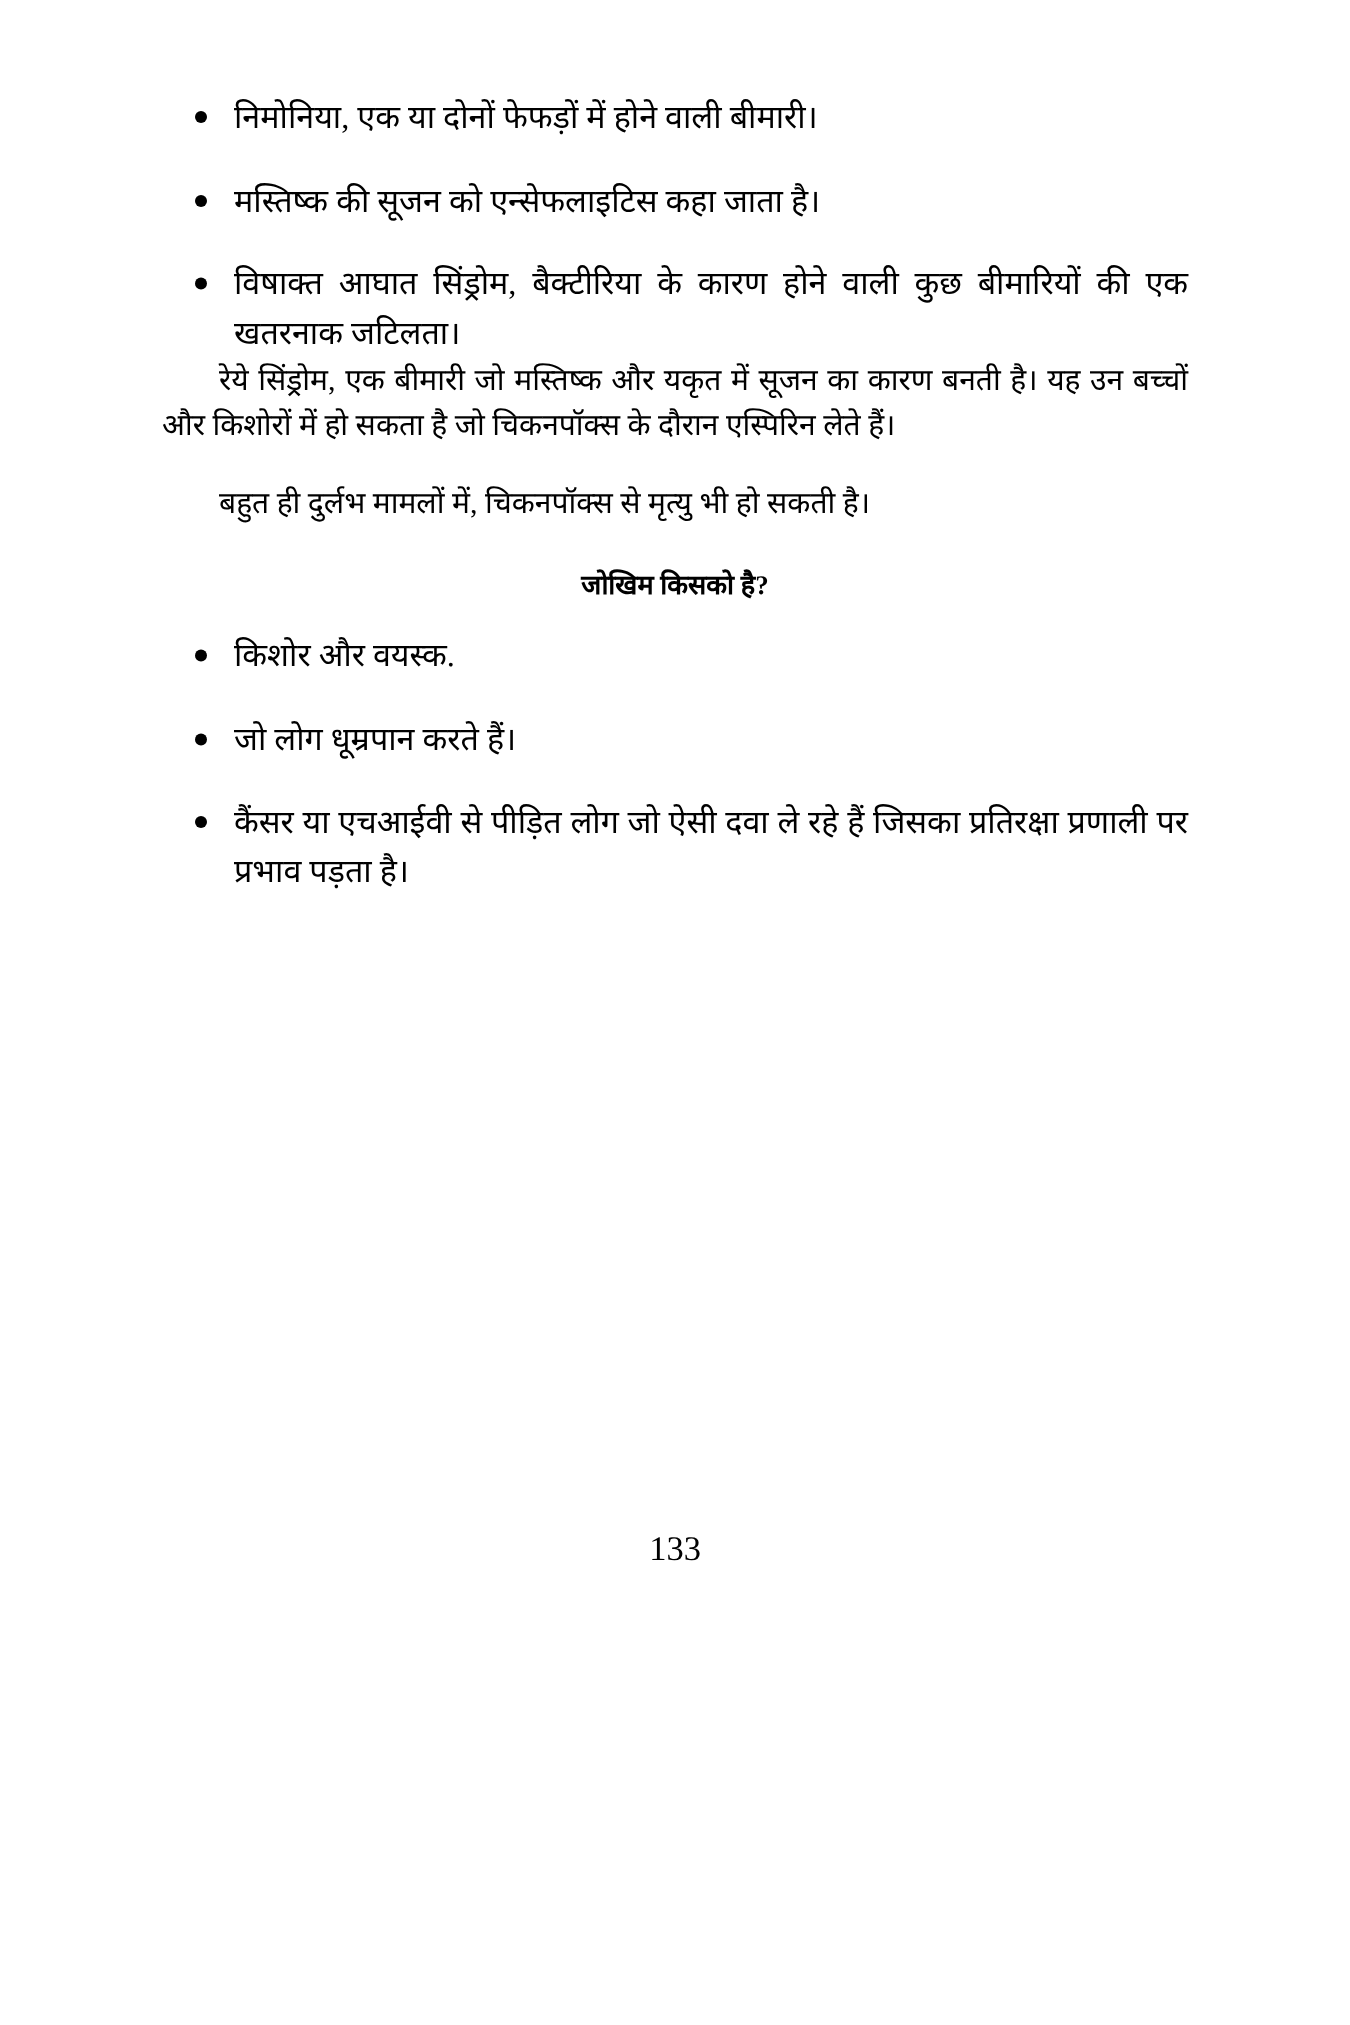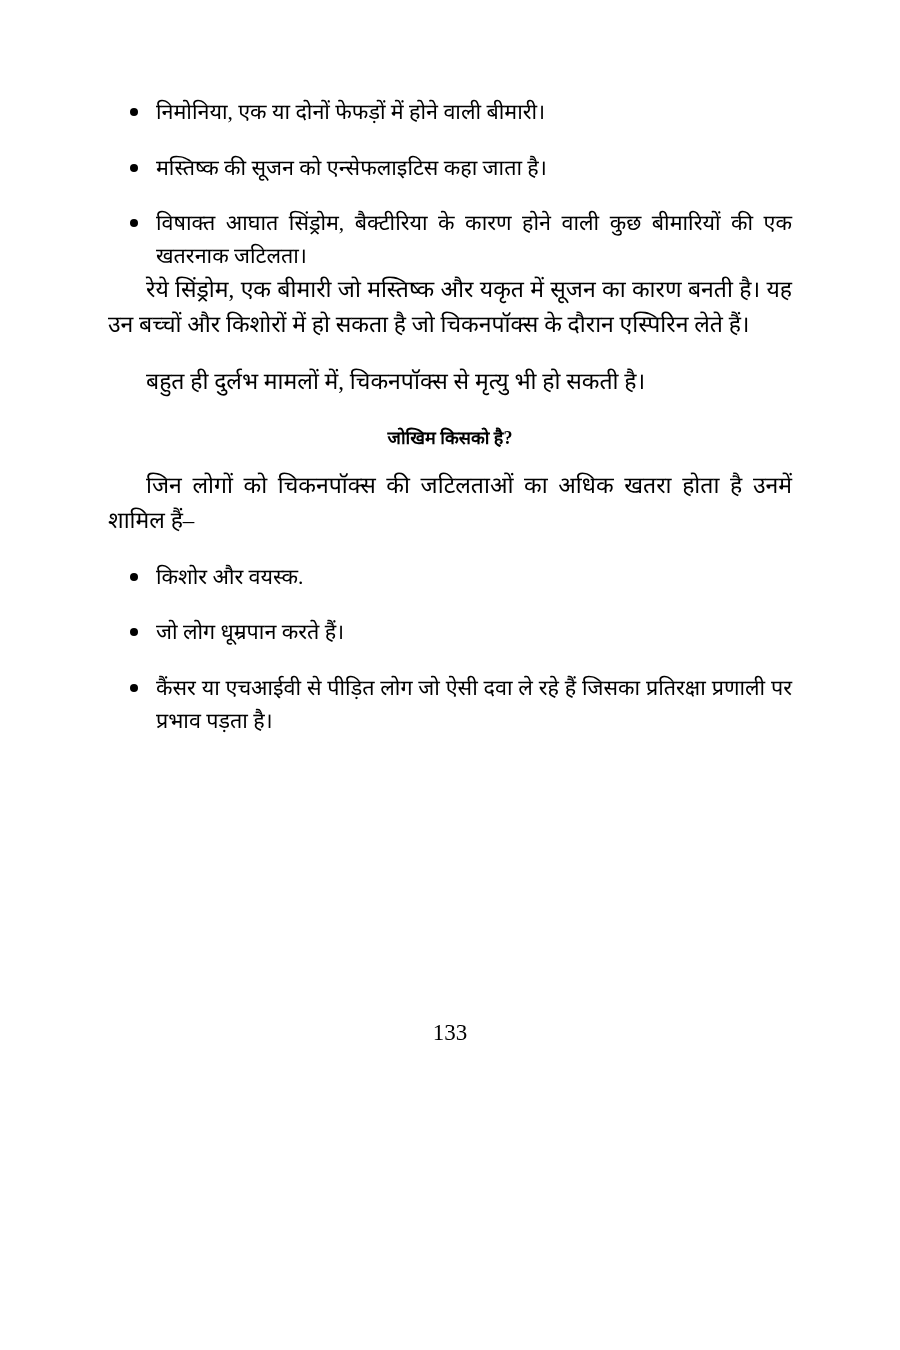--- a/index.html
+++ b/index.html
@@ -12,21 +12,21 @@
     height: 1350px;
     font-family: "Liberation Serif", "DejaVu Serif", serif;
     color: #000000;
     position: relative;
     overflow: hidden;
   }
   .page {
     box-sizing: border-box;
     width: 900px;
     height: 1094px;
-    padding: 96px 108px 40px 108px;
+    padding: 62px 108px 40px 108px;
     position: relative;
   }
   .content {
     width: 684px;
     margin: 0 auto;
   }
 
   
   ul.bullets {
     list-style: none;
@@ -50,21 +50,21 @@
     position: absolute;
     left: 22px;
     top: 12px;
     width: 8px;
     height: 8px;
     background: #000;
     border-radius: 50%;
   }
 
   p.para {
-    font-size: 23px;
+    font-size: 20px;
     line-height: 1.52;
     margin: 0 0 22px 0;
     text-align: justify;
     text-justify: inter-word;
     text-indent: 38px;
   }
   p.para.noindent {
     text-indent: 0;
   }
   h2.heading {
@@ -109,21 +109,20 @@
         <span>विषाक्त आघात सिंड्रोम, बैक्टीरिया के कारण होने वाली कुछ बीमारियों की एक खतरनाक जटिलता।</span>
       </li>
     </ul>
 
     <p class="para block-gap-top full-just">रेये सिंड्रोम, एक बीमारी जो मस्तिष्क और यकृत में सूजन का कारण बनती है। यह उन बच्चों और किशोरों में हो सकता है जो चिकनपॉक्स के दौरान एस्पिरिन लेते हैं।</p>
 
     <p class="para full-just">बहुत ही दुर्लभ मामलों में, चिकनपॉक्स से मृत्यु भी हो सकती है।</p>
 
     <h2 class="heading">जोखिम किसको है?</h2>
 
-    <p class="para full-just">जिन लोगों को चिकनपॉक्स की जटिलताओं का अधिक खतरा होता है उनमें शामिल हैं–</p>
 
 
     <ul class="bullets block-gap-top">
       <li>
         <span>किशोर और वयस्क.</span>
       </li>
       <li>
         <span>जो लोग धूम्रपान करते हैं।</span>
       </li>
       <li class="full-just">

